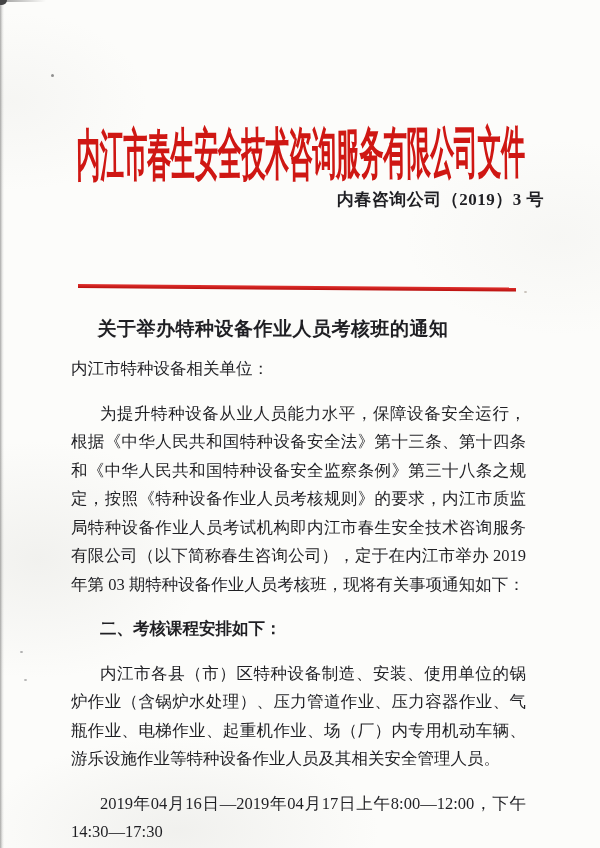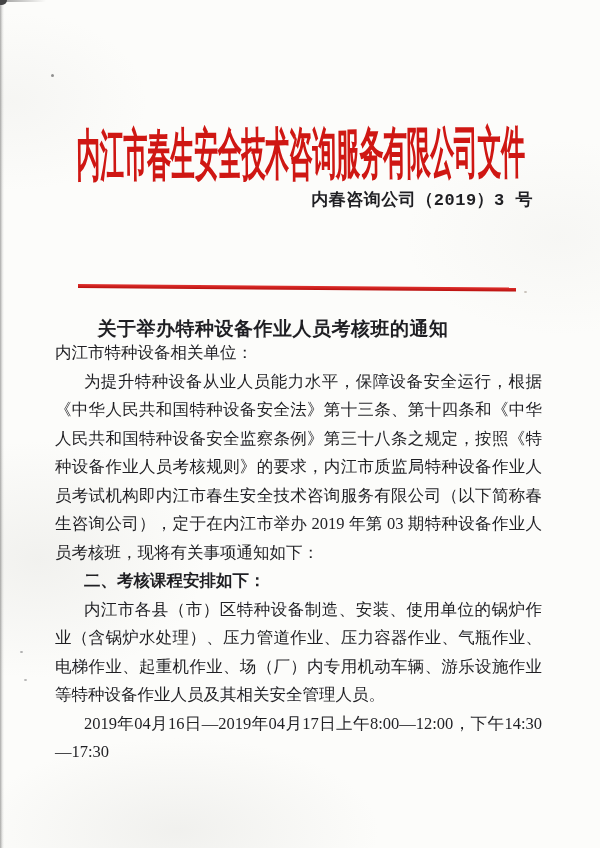--- a/index.html
+++ b/index.html
@@ -63,26 +63,25 @@
     font-weight: bold;
     letter-spacing: -0.4px;
     color: var(--accent-red, #cf1713);
     transform: rotate(-0.45deg) scaleY(2.32);
     transform-origin: 50% 0%;
   }
 
   .doc-number {
     position: absolute;
     top: 188px;
-    right: 102px;
+    right: 91px;
     font-size: 17px;
     font-weight: bold;
     letter-spacing: 0.5px;
     white-space: nowrap;
-    font-family: Liberation Mono, monospace;
   }
 
   .red-line {
     position: absolute;
     top: 284px; left: 78px;
     width: 438px; height: 4px;
     background: linear-gradient(180deg, #e03330, #bb100e);
     transform: rotate(0.45deg);
     transform-origin: 0 50%;
   }
@@ -98,21 +97,21 @@
   }
 
   .content {
     position: absolute;
     top: 339px; left: 55px;
     width: 487px;
     font-size: 16.5px;
     line-height: 28.5px;
     text-align: justify;
   }
-  .content p { margin: 0; }
+  .content p { margin: 16px; }
   .indent { text-indent: 1.75em; }
   .heading { font-weight: bold; }
 </style>
 </head>
 <body>
 
 <div class="page">
 
   <div class="edge-left"></div>
   <div class="edge-top"></div>

